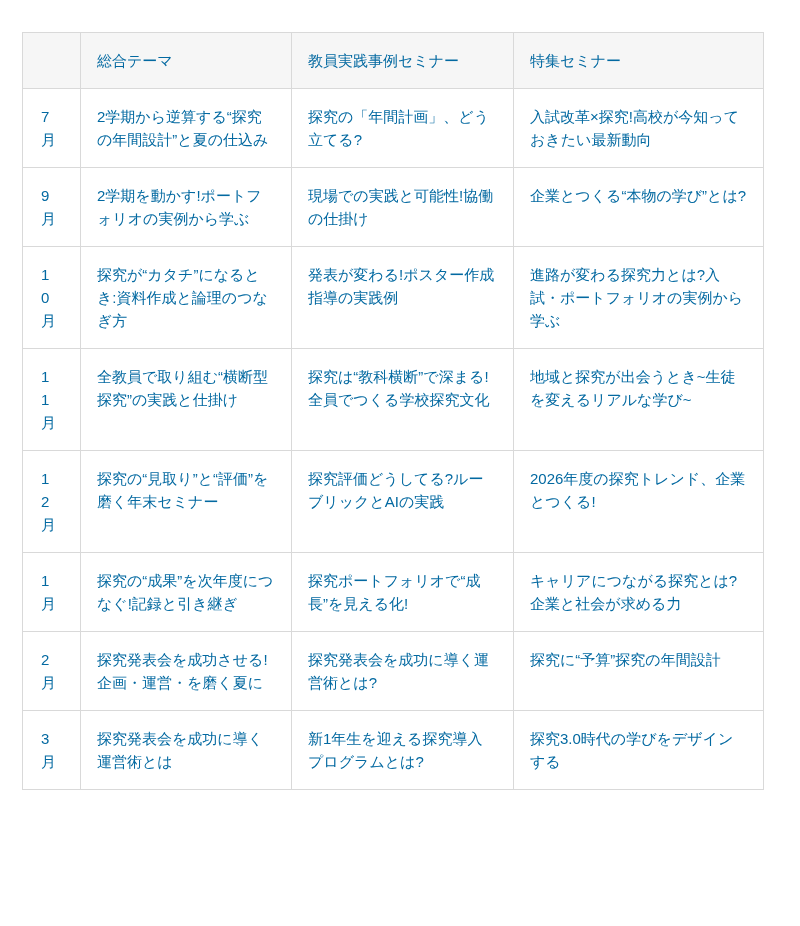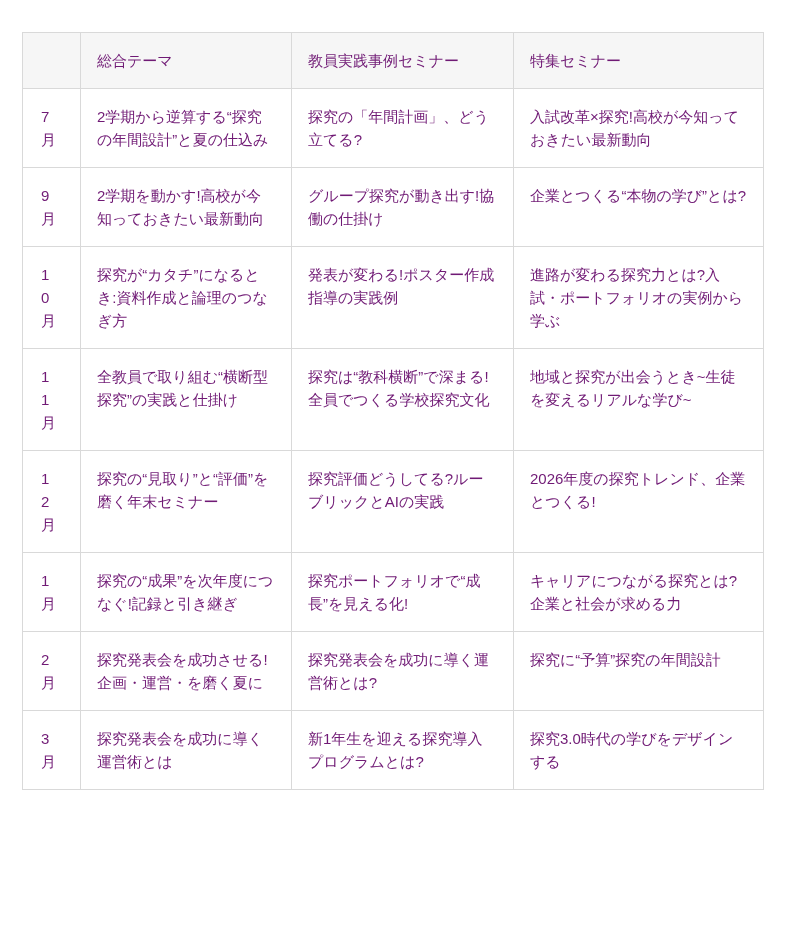--- a/index.html
+++ b/index.html
@@ -25,21 +25,21 @@
   }
   .schedule th,
   .schedule td {
     box-sizing: border-box;
     border: 1px solid #d9d9d9;
     vertical-align: top;
     text-align: left;
     font-size: 15px;
     line-height: 23px;
     font-weight: 400;
-    color: #701a75;
+    color: #0369a1;
     padding: 16px;
     overflow: hidden;
   }
   .schedule thead th {
     background: #f6f6f6;
     height: 55px;
   }
   .schedule td.month-cell {
     padding: 16px 26px 16px 18px;
     word-break: break-all;
@@ -67,22 +67,22 @@
     </thead>
     <tbody>
       <tr>
         <td class="month-cell">7月</td>
         <td>2学期から逆算する“探究の年間設計”と夏の仕込み</td>
         <td>探究の「年間計画」、どう立てる?</td>
         <td>入試改革×探究!高校が今知っておきたい最新動向</td>
       </tr>
       <tr>
         <td class="month-cell">9月</td>
-        <td>2学期を動かす!高校が今知っておきたい最新動向</td>
-        <td>グループ探究が動き出す!協働の仕掛け</td>
+        <td>2学期を動かす!ポートフォリオの実例から学ぶ</td>
+        <td>現場での実践と可能性!協働の仕掛け</td>
         <td>企業とつくる“本物の学び”とは?</td>
       </tr>
       <tr>
         <td class="month-cell">10月</td>
         <td>探究が“カタチ”になるとき:資料作成と論理のつなぎ方</td>
         <td>発表が変わる!ポスター作成指導の実践例</td>
         <td>進路が変わる探究力とは?入試・ポートフォリオの実例から学ぶ</td>
       </tr>
       <tr>
         <td class="month-cell">11月</td>

